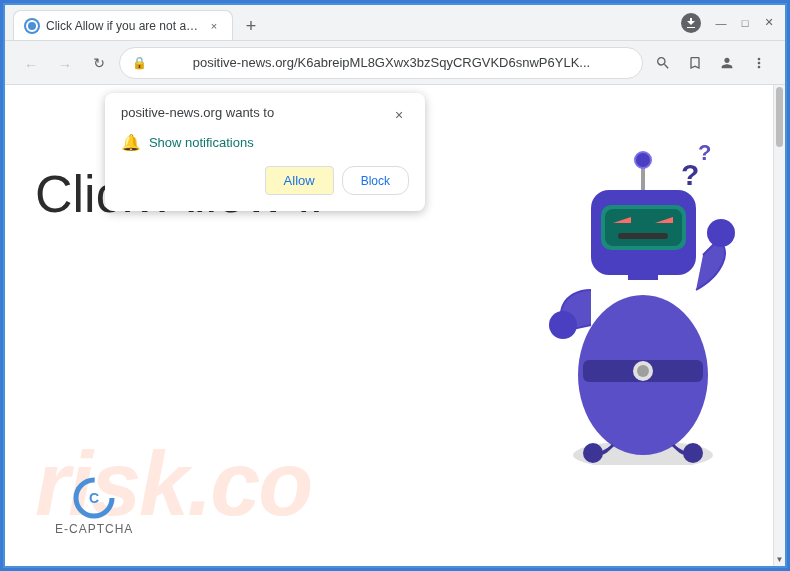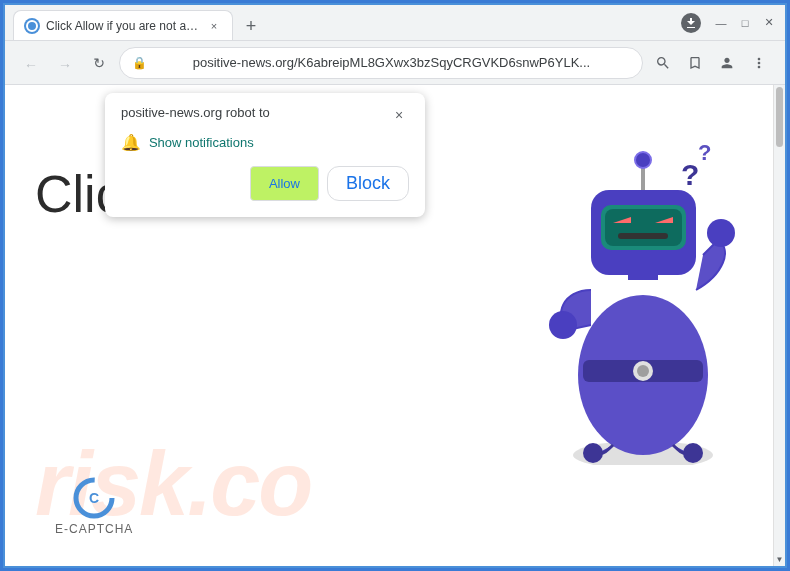--- a/index.html
+++ b/index.html
@@ -342,32 +342,32 @@
     }
     .popup-buttons {
       display: flex;
       justify-content: flex-end;
       gap: 8px;
     }
     .btn-allow {
       padding: 6px 18px;
       border: 1px solid #dadce0;
       border-radius: 4px;
-      background: #bef264;
+      background: #fef9c3;
       font-size: 13px;
       color: #1a73e8;
       cursor: pointer;
       font-weight: 500;
     }
     .btn-block {
       padding: 6px 18px;
       border: 1px solid #dadce0;
       border-radius: 12px;
       background: #fff;
-      font-size: 18px;
+      font-size: 12px;
       color: #1a73e8;
       cursor: pointer;
       font-weight: 500;
     }
   </style>
 </head>
 <body>
 
 <div class="browser-window">
 
@@ -489,21 +489,21 @@
           <path d="M90 340 C85 345 80 350 75 348" fill="#4a3fc0" stroke="#3d3595" stroke-width="3"></path>
           <circle cx="70" cy="348" r="10" fill="#3d3595"></circle>
 
           <path d="M150 340 C155 345 160 350 165 348" fill="#4a3fc0" stroke="#3d3595" stroke-width="3"></path>
           <circle cx="170" cy="348" r="10" fill="#3d3595"></circle>
         </svg>
       </div>
 
       <div class="notification-popup">
         <div class="popup-header">
-          <span class="popup-title">positive-news.org robot to</span>
+          <span class="popup-title">positive-news.org wants to</span>
           <div class="popup-close">×</div>
         </div>
         <div class="popup-notification-row">
           <div class="bell-icon-wrapper">🔔</div>
           <span class="popup-notification-text">Show notifications</span>
         </div>
         <div class="popup-buttons">
           <button class="btn-allow">Allow</button>
           <button class="btn-block">Block</button>
         </div>

